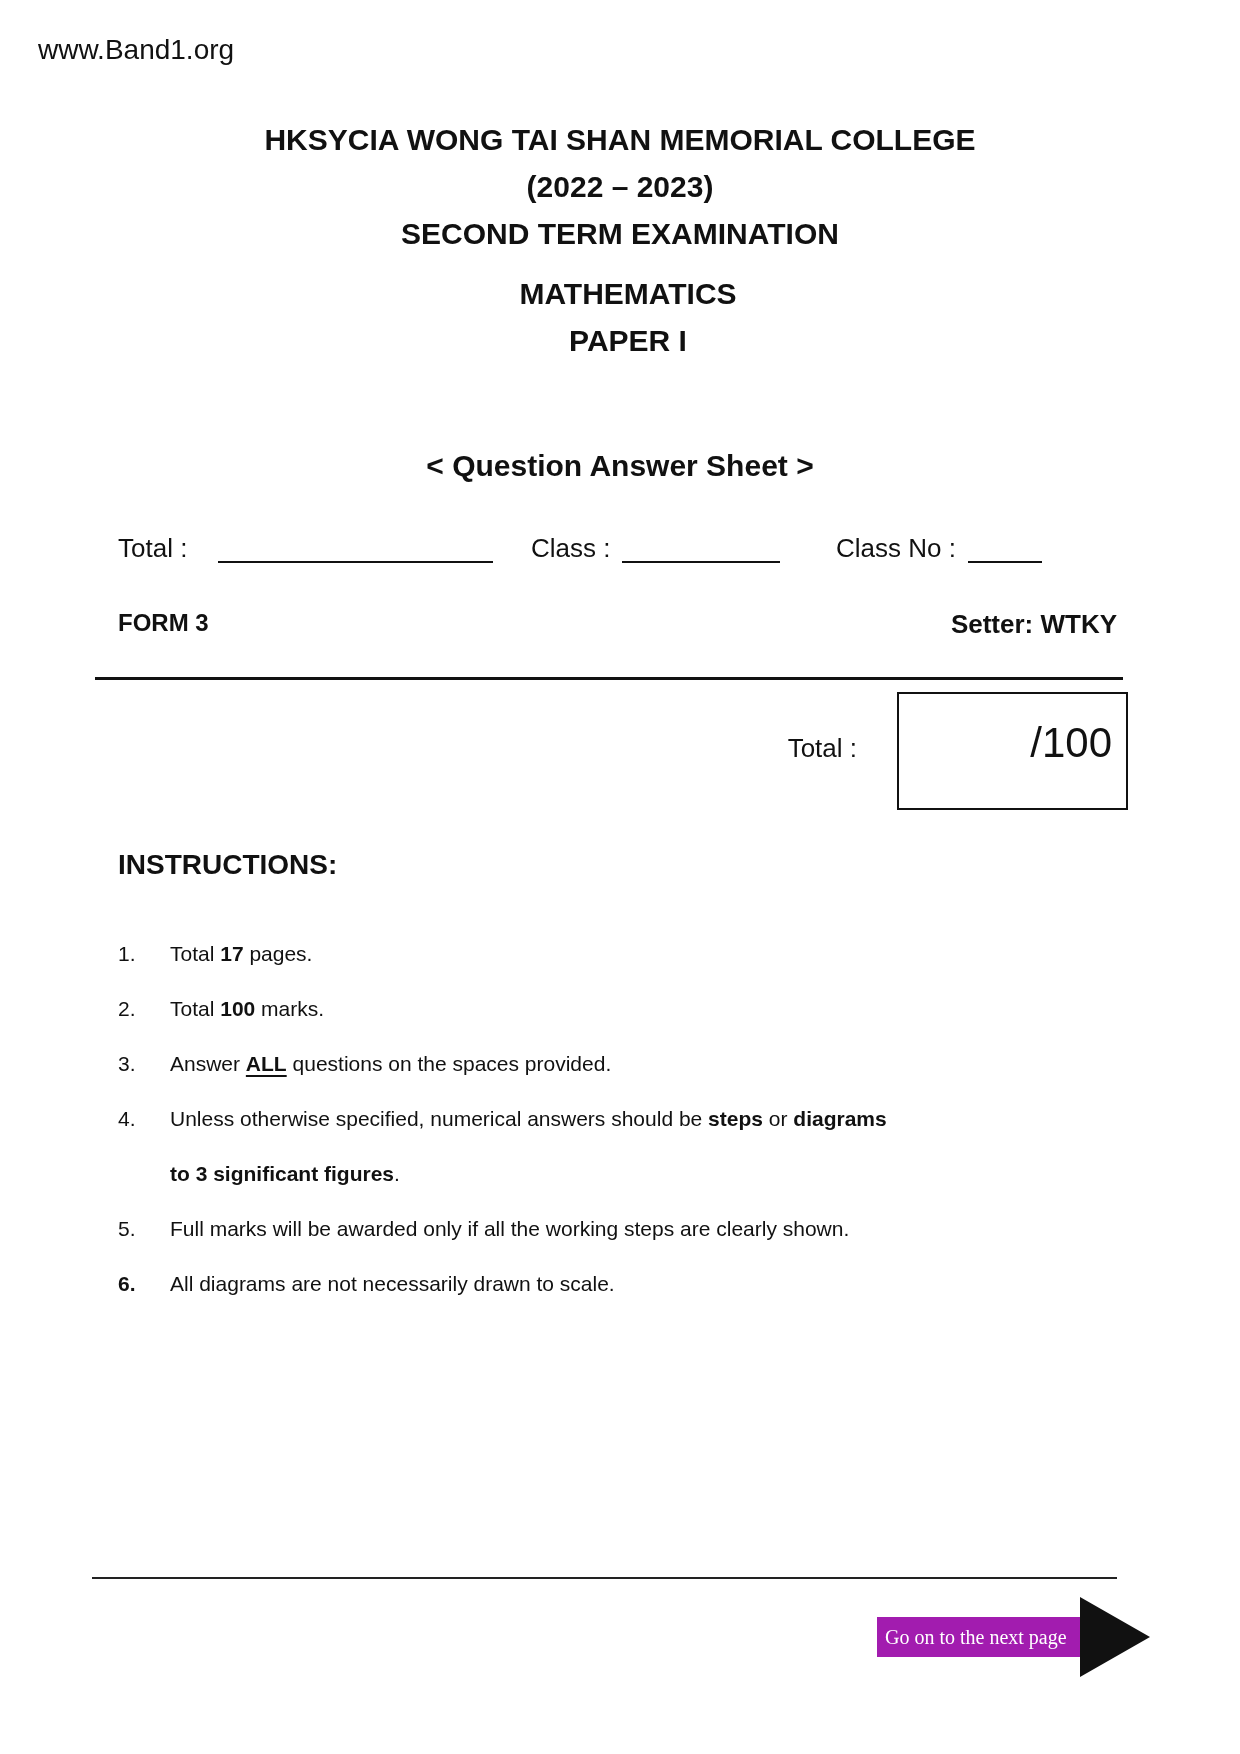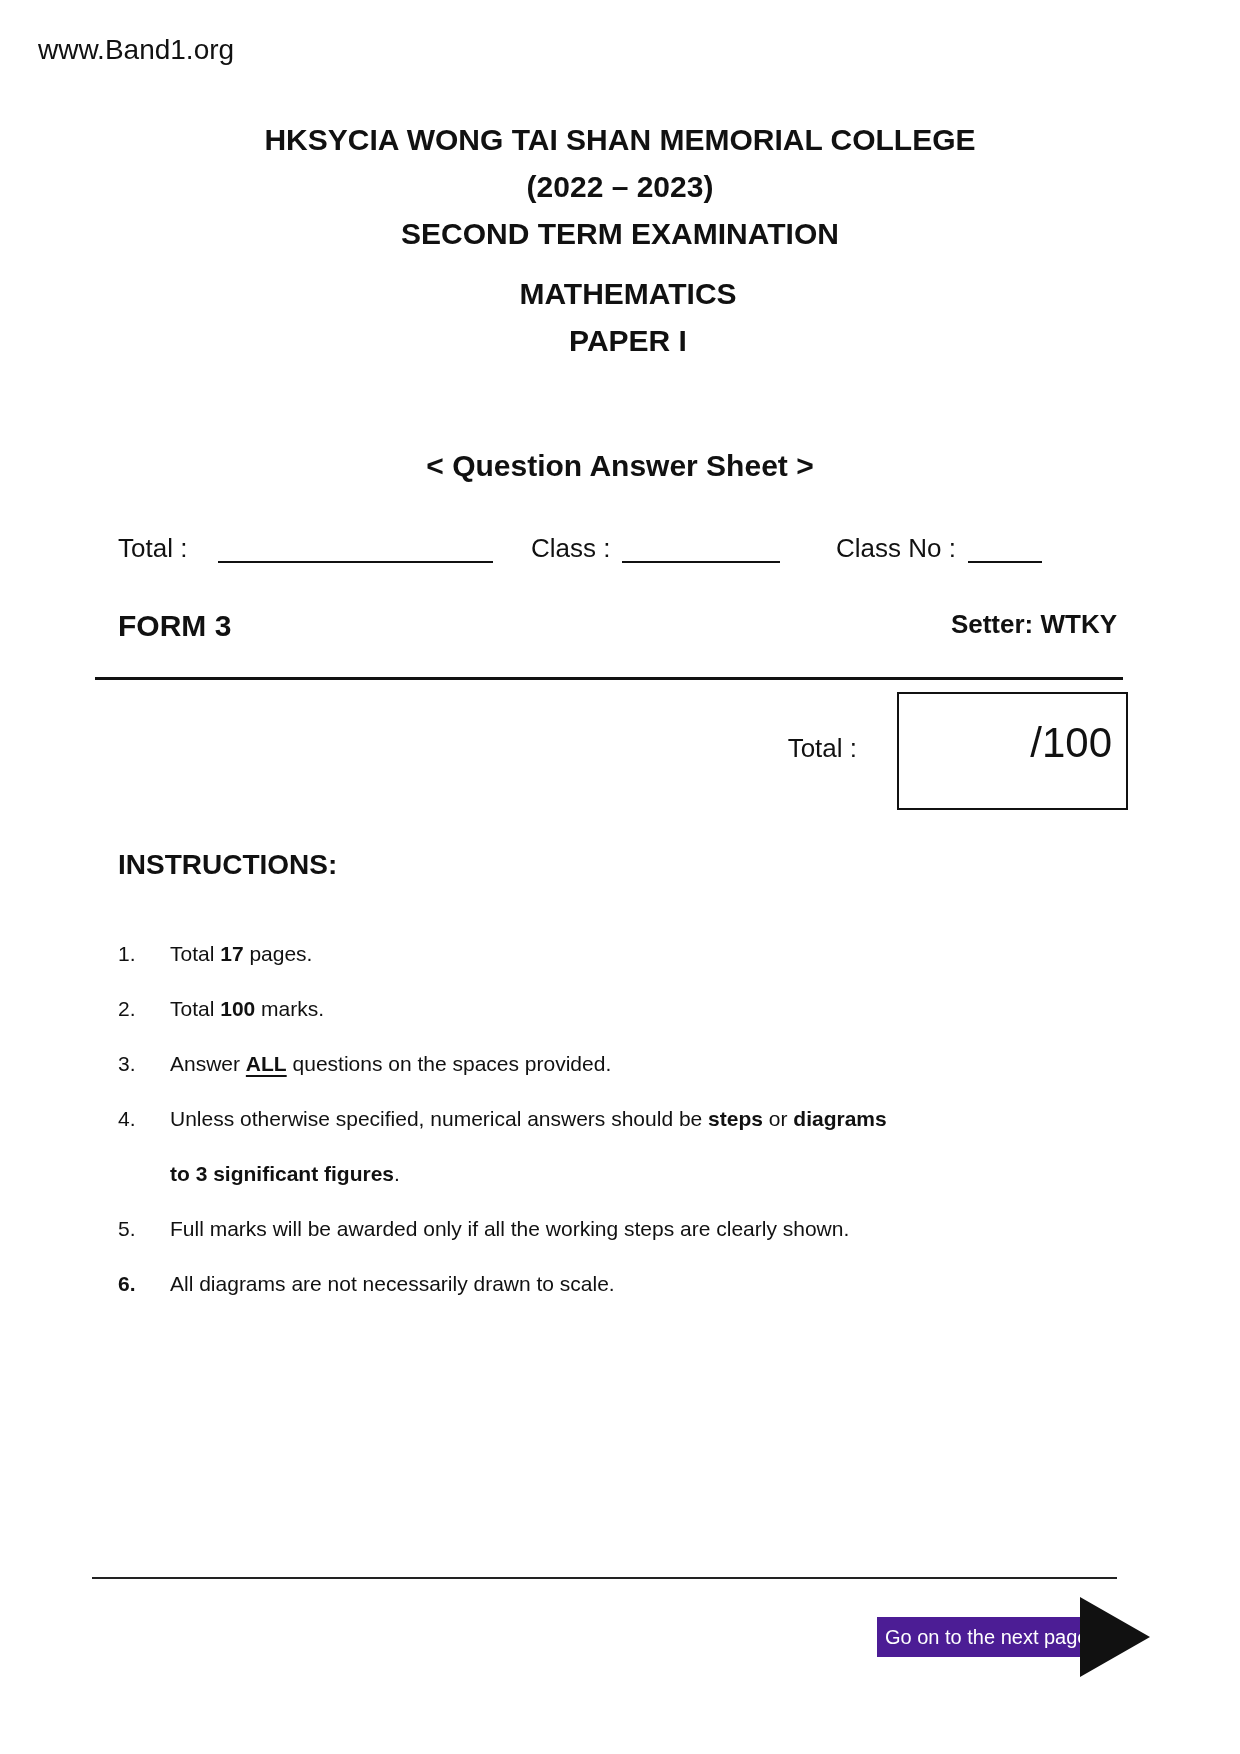--- a/index.html
+++ b/index.html
@@ -20,21 +20,21 @@
   .watermark{left:38px;top:34px;font-size:28px;}
 
   .title-block{top:116px;font-size:30px;font-weight:bold;line-height:47px;}
   .subject-block{top:270px;font-size:30px;font-weight:bold;line-height:47px;padding-left:8px;}
   .time-line{top:375px;font-size:30px;font-weight:bold;}
   .qas-line{top:449px;font-size:30px;font-weight:bold;}
 
   .label{font-size:26px;}
   .blank{border-bottom:2px solid #111;height:0;}
 
-  .form-label{left:118px;top:609px;font-size:30px;font-weight:bold;}
+  .form-label{left:118px;top:609px;font-size:24px;font-weight:bold;}
   .setter-label{top:609px;font-size:26px;font-weight:bold;left:0;width:1117px;text-align:right;}
 
   .rule1{left:95px;top:677px;width:1028px;height:3px;background:#111;}
   .rule2{left:92px;top:1577px;width:1025px;height:2px;background:#222;}
 
   .total-label{top:733px;left:0;width:857px;text-align:right;font-size:26px;font-weight:normal;}
   .total-box{
     left:897px;top:692px;width:231px;height:118px;
     border:2px solid #111;box-sizing:border-box;
     display:flex;align-items:center;justify-content:flex-end;
@@ -44,23 +44,24 @@
 
   .instr-heading{left:118px;top:849px;font-size:28px;font-weight:bold;}
   .instr-list{left:118px;top:926px;width:1010px;font-size:21px;}
   .instr-row{display:flex;height:55px;align-items:center;}
   .instr-num{width:52px;flex:0 0 52px;}
   .instr-text{white-space:nowrap;}
 
   .footer-arrow{left:877px;top:1597px;width:273px;height:80px;}
   .arrow-body{
     position:absolute;left:0;top:20px;width:203px;height:40px;
-    background:#4c1d95;color:#ffffff;font-size:20px;
+    background:#a21caf;color:#ffffff;font-size:20px;
     display:flex;align-items:center;padding-left:8px;box-sizing:border-box;
     white-space:nowrap;
+    font-family:Liberation Serif, serif;
   }
   .arrow-head{
     position:absolute;left:203px;top:0;width:0;height:0;
     border-top:40px solid transparent;
     border-bottom:40px solid transparent;
     border-left:70px solid #111;
   }
 </style>
 </head>
 <body>

